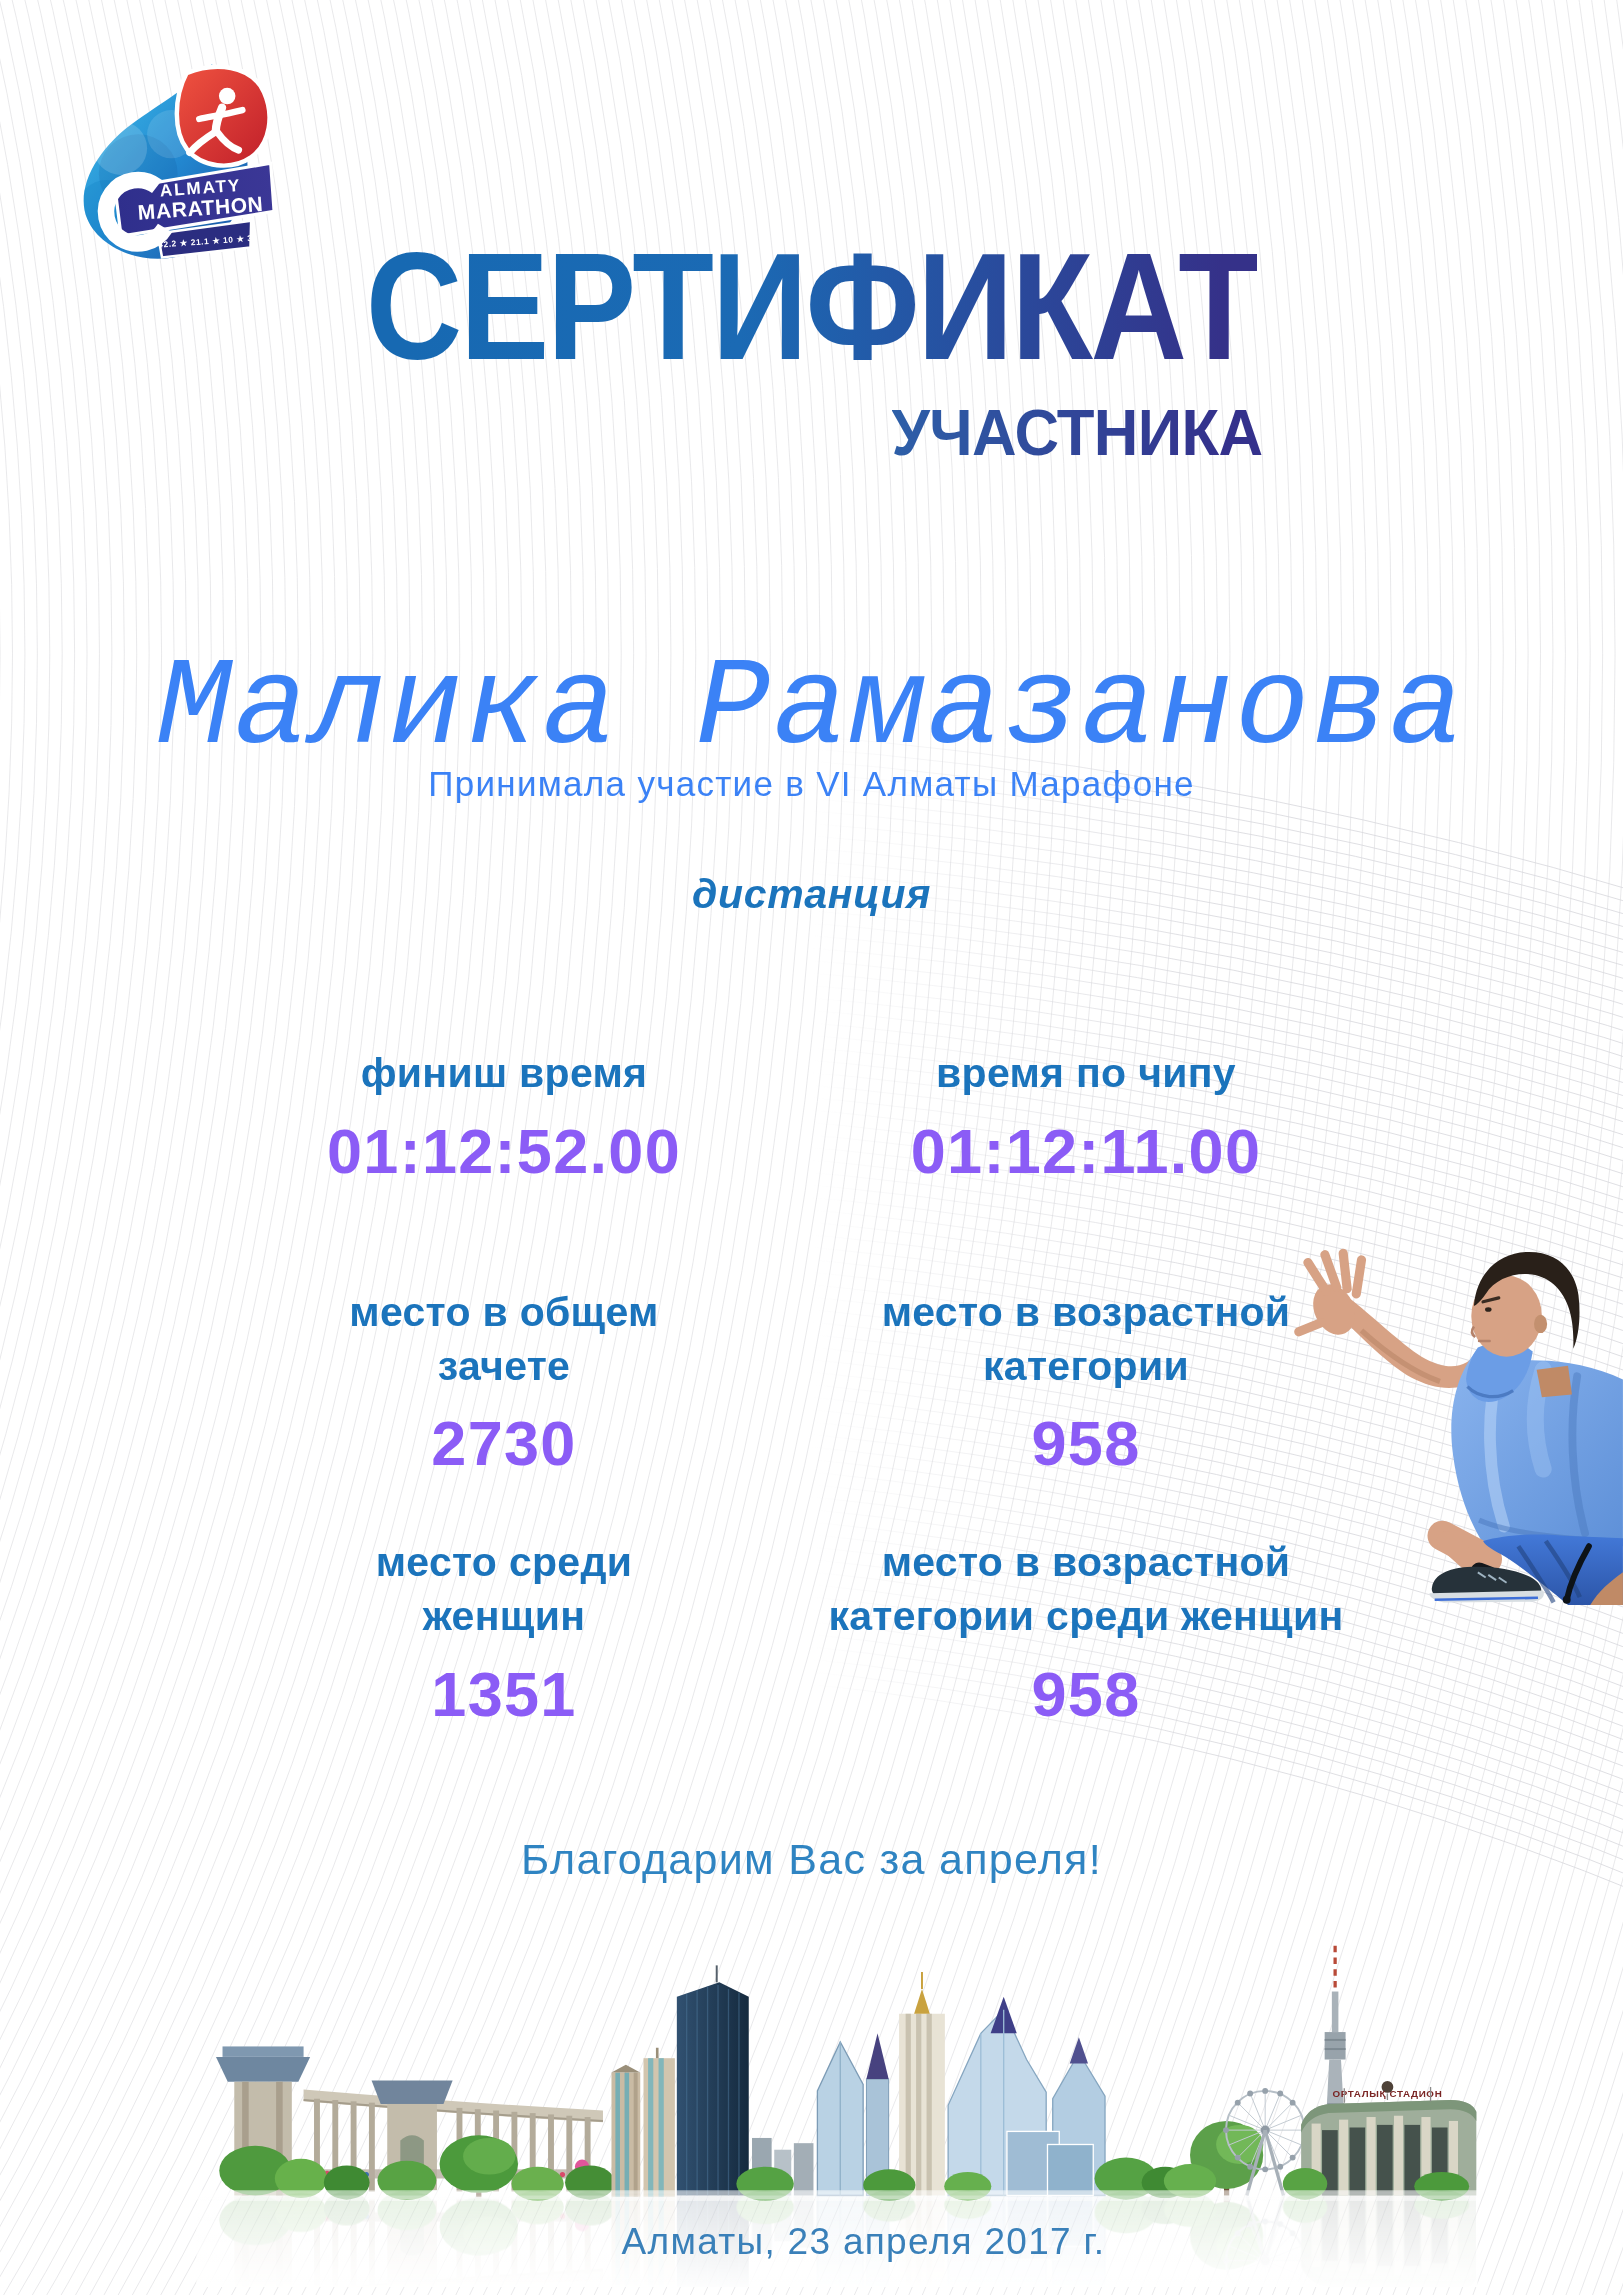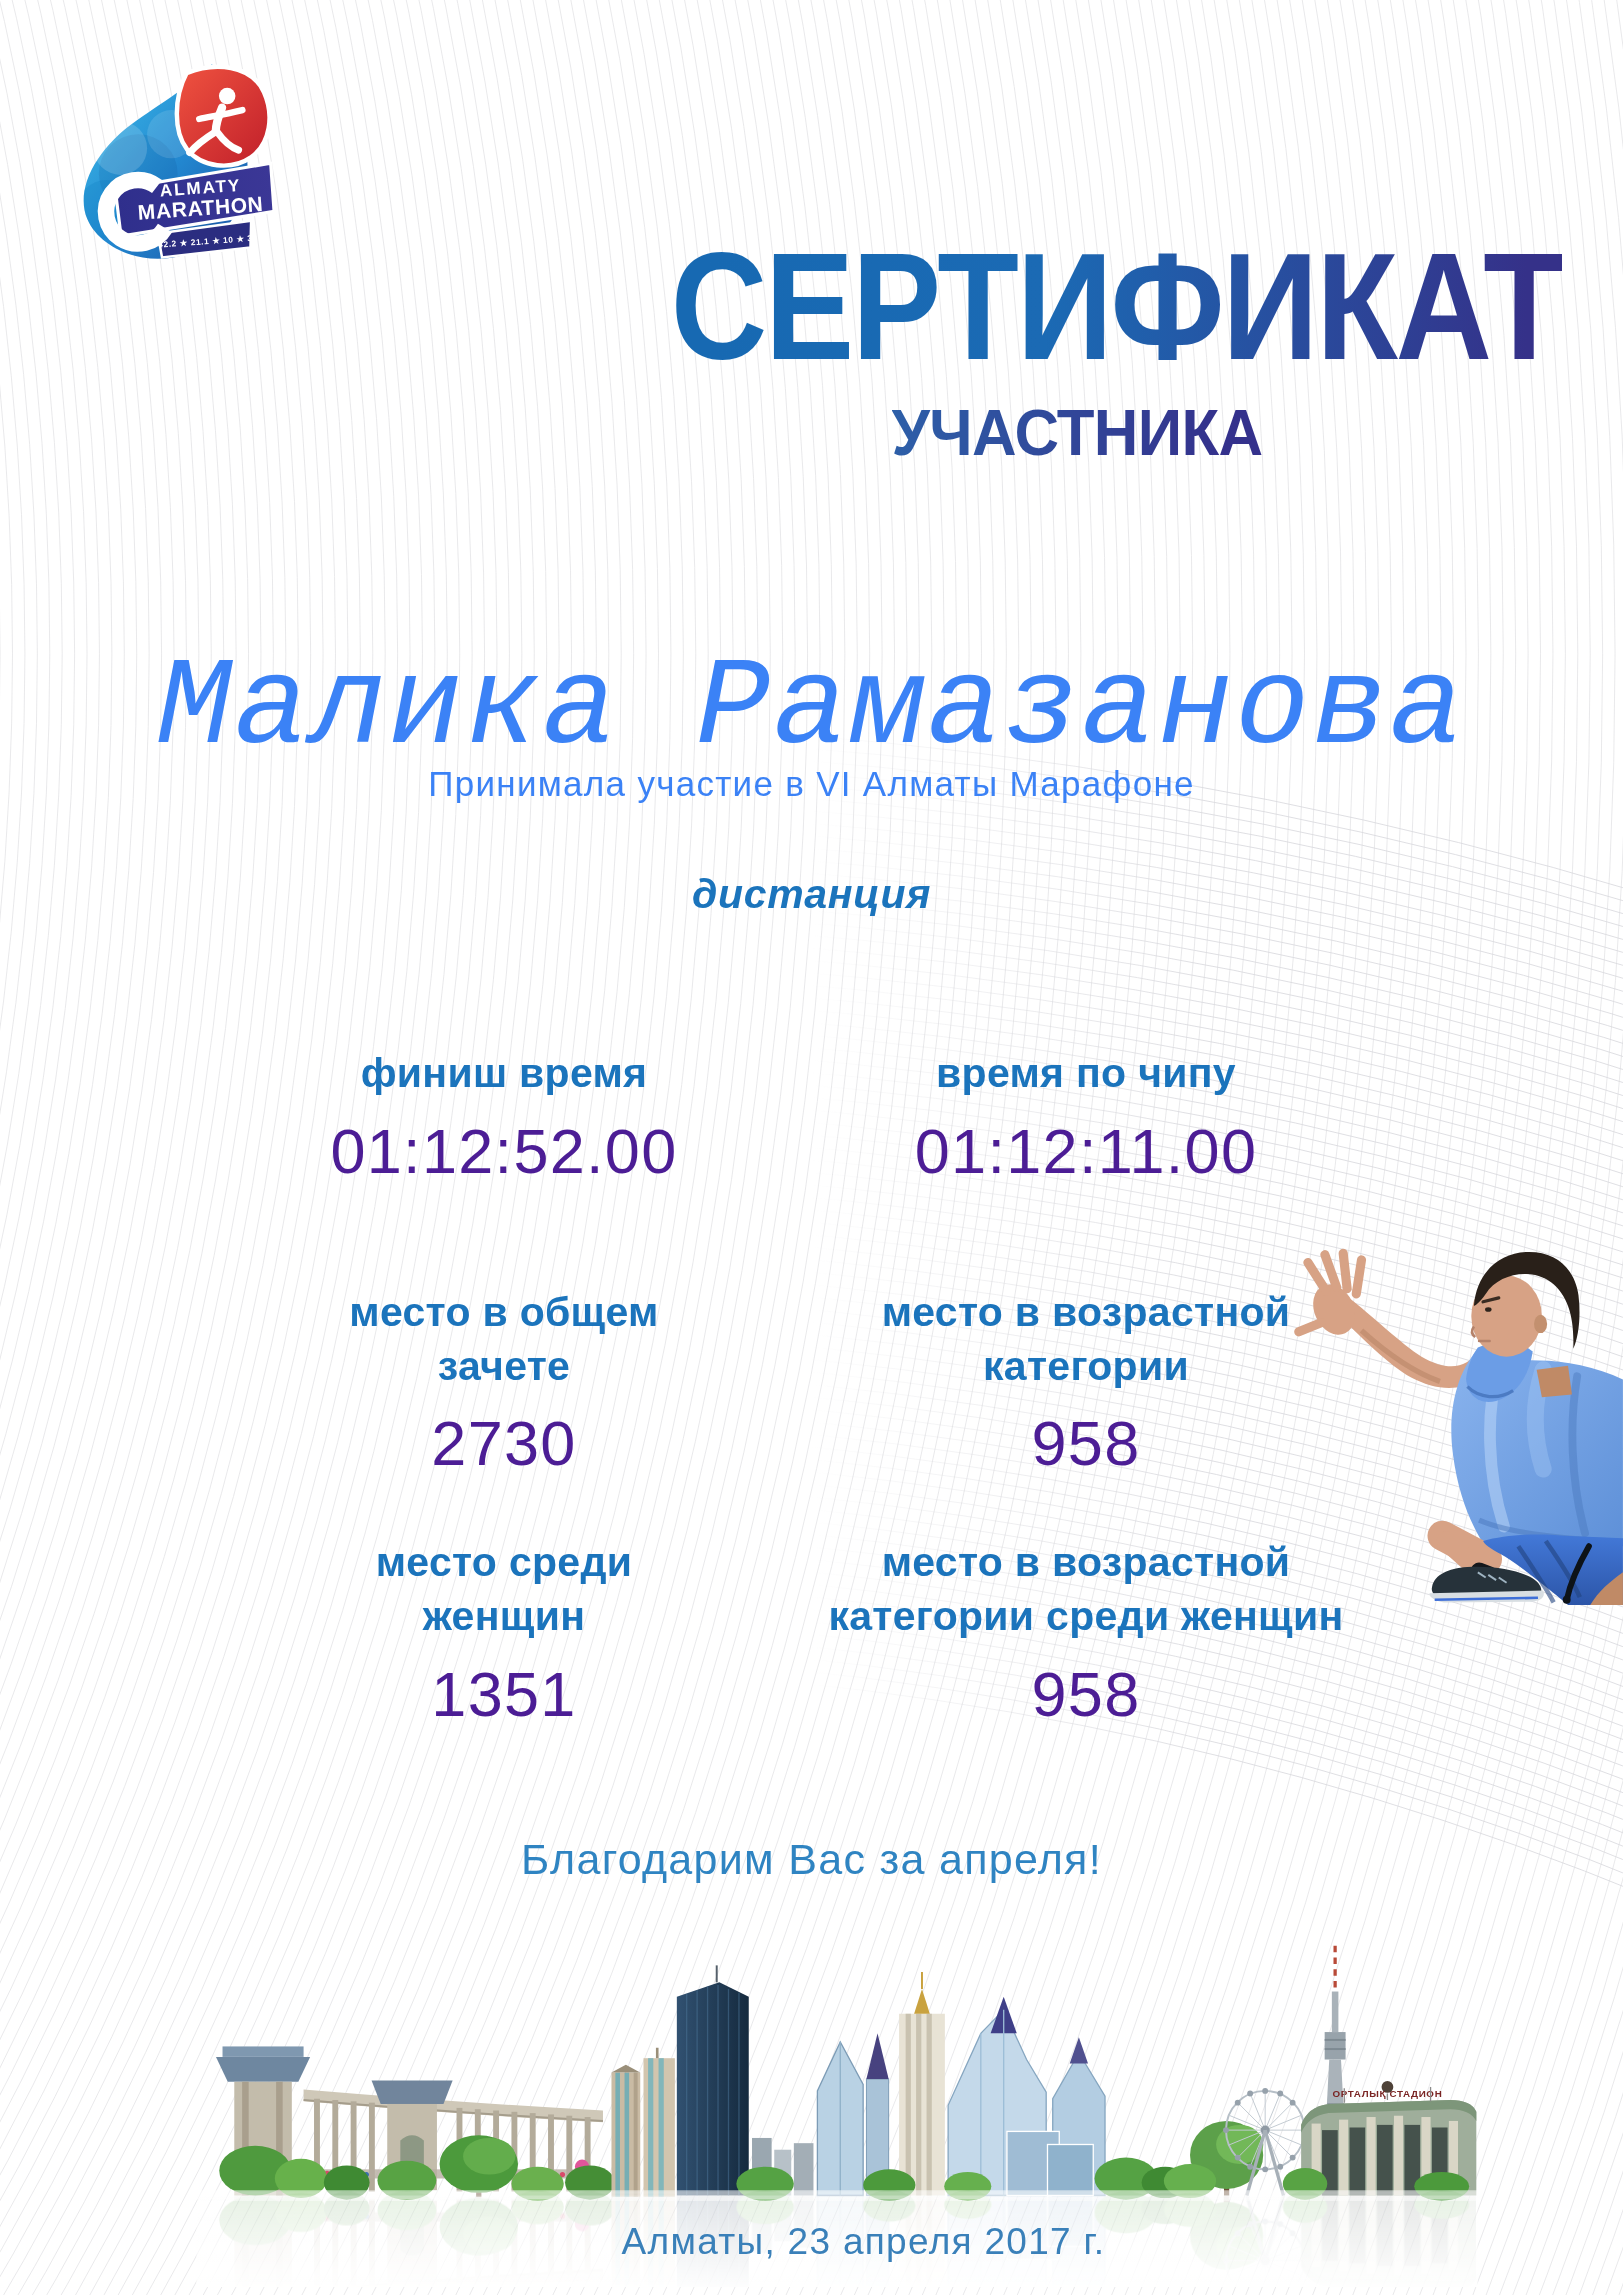--- a/index.html
+++ b/index.html
@@ -5,21 +5,21 @@
   html,body{margin:0;padding:0;background:#ffffff;}
   .page{position:relative;width:1623px;height:2295px;background:#ffffff;overflow:hidden;
         font-family:"Liberation Sans",sans-serif;}
   .bg{position:absolute;left:0;top:0;z-index:0;}
   #linesA circle{fill:none;stroke:#e3e3e6;stroke-width:1.2;}
   #linesB circle{fill:none;stroke:#d9d9de;stroke-width:1.3;}
 
   .logo{position:absolute;left:62px;top:56px;width:216px;height:213px;z-index:3;}
   .logo svg text{font-family:"Liberation Sans",sans-serif;font-weight:bold;fill:#fff;}
 
-  .title-wrap{position:absolute;left:0;top:230px;width:100%;text-align:right;z-index:2;}
+  .title-wrap{position:absolute;left:0;top:230px;width:100%;text-align:center;z-index:2;}
   .title{display:inline-block;font-size:152px;font-weight:bold;letter-spacing:-2.6px;line-height:1;
          transform:scaleX(.88);transform-origin:center;
          background:linear-gradient(90deg,#1769b2 4%,#1b6ab4 42%,#353189 96%);
          -webkit-background-clip:text;background-clip:text;color:transparent;}
   .subtitle{position:absolute;right:361px;top:400px;font-size:65px;font-weight:bold;line-height:1;
          letter-spacing:-0.7px;display:inline-block;transform:scaleX(.95);transform-origin:right center;
          background:linear-gradient(90deg,#2d5fa8 0%,#34318c 90%);
          -webkit-background-clip:text;background-clip:text;color:transparent;z-index:2;}
 
   .name{position:absolute;left:0;top:604px;width:100%;text-align:center;z-index:2;
@@ -32,21 +32,21 @@
         font-size:41px;font-weight:bold;color:#1b74bc;letter-spacing:0.7px;font-style:italic;}
   .dist-value{position:absolute;left:0;top:923px;width:100%;text-align:center;z-index:2;
         font-size:61px;font-weight:300;color:#2679be;letter-spacing:1.3px;}
 
   .results{position:absolute;left:213px;top:1046px;width:1164px;z-index:2;}
   .rrow{display:flex;}
   .rrow.mb1{margin-bottom:98px;}
   .rrow.mb2{margin-bottom:56px;}
   .cell{width:50%;text-align:center;}
   .rlabel{font-size:41px;font-weight:bold;color:#1b74bc;line-height:1.32;white-space:pre-line;letter-spacing:0.3px;}
-  .rvalue{margin-top:14.4px;font-size:63px;font-weight:400;color:#4c1d95;letter-spacing:1.3px;text-align:center;}
+  .rvalue{margin-top:14.4px;font-size:63px;font-weight:700;color:#8b5cf6;letter-spacing:1.3px;text-align:center;}
 
   .thanks{position:absolute;left:0;top:1835px;width:100%;text-align:center;z-index:2;
         font-size:43px;font-weight:300;color:#2f84c2;letter-spacing:1.3px;}
 
   .skyline{position:absolute;left:196px;top:1934px;z-index:1;}
   .date{position:absolute;left:0;top:2221px;width:100%;text-align:center;z-index:4;
         font-size:37px;font-weight:300;color:#3a80b9;letter-spacing:1.3px;transform:translateX(52px);}
 
   .runner{position:absolute;right:0;top:1239px;width:340px;height:366px;z-index:3;}
 </style>

